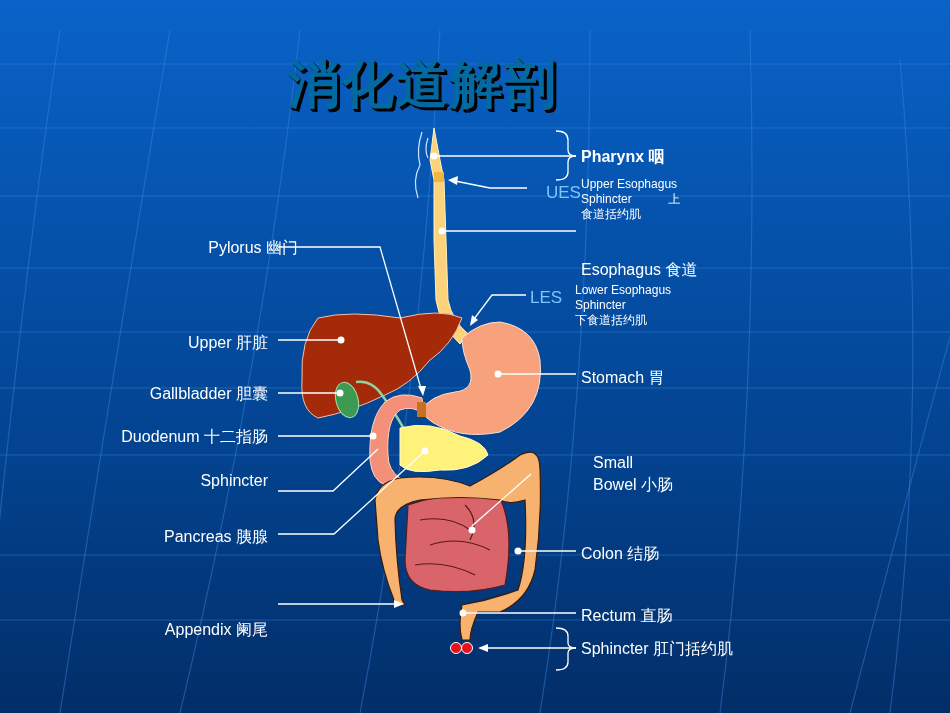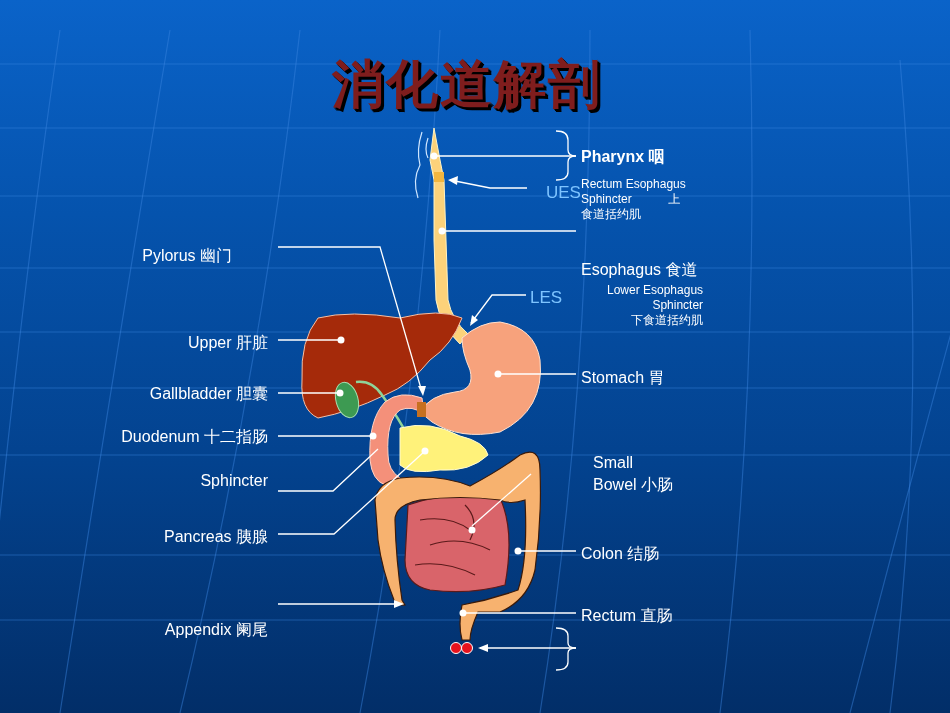--- a/index.html
+++ b/index.html
@@ -1,23 +1,23 @@
 <!DOCTYPE html>
 <html><head>
 <meta charset="utf-8">
 <style>
   html, body { margin:0; padding:0; }
   body { width:950px; height:713px; overflow:hidden; position:relative;
     font-family:"Liberation Sans", "DejaVu Sans", sans-serif;
     background: linear-gradient(180deg, #0a63c9 0%, #0553ad 30%, #03428e 65%, #022e68 100%); }
   .grid { position:absolute; inset:0; }
   .title { position:absolute; left:288px; top:50px; font-size:52px; font-weight:bold;
-    color:#7f1d1d; letter-spacing:2px;
+    color:#0369a1; letter-spacing:2px;
     text-shadow: 3px 3px 0 #000, 2px 2px 0 #000, 1px 1px 0 #222;
-    font-family:"DejaVu Sans", sans-serif;margin-left:44px; }
+    font-family:"DejaVu Sans", sans-serif; }
   .lbl { position:absolute; color:#fff; font-size:16px; white-space:nowrap; line-height:22px; }
   .lbl.r { text-align:right; }
   .small { font-size:12px; line-height:15px; }
   .blue { color:#7ec4ff; font-size:17px; }
   svg.art { position:absolute; left:0; top:0; }
 </style>
 </head>
 <body>
 
 <svg class="grid" width="950" height="713" viewBox="0 0 950 713">
@@ -119,42 +119,43 @@
     <circle cx="425" cy="451" r="3.5"></circle>
       <circle cx="472" cy="530" r="3.5"></circle>
     <circle cx="518" cy="551" r="3.5"></circle>
       <circle cx="463" cy="613" r="3.5"></circle>
   </g>
 </svg>
 
 <div class="lbl" style="left:581px;top:146px;font-weight:bold;">Pharynx  咽</div>
 <div class="lbl blue" style="left:546px;top:182px;">UES</div>
 <div class="lbl small" style="left:581px;top:177px;">
-  <div>Rectum Esophagus</div>
+  <div>Upper Esophagus</div>
   <div style="white-space:pre">Sphincter           上</div>
   <div>食道括约肌</div>
 </div>
 <div class="lbl" style="left:581px;top:222px;margin-top:37px;">Esophagus   食道</div>
 <div class="lbl blue" style="left:530px;top:287px;">LES</div>
-<div class="lbl small" style="left:607px;top:283px;text-align:right;">
+<div class="lbl small" style="left:575px;top:283px;">
   <div>Lower Esophagus</div>
   <div>Sphincter</div>
   <div>下食道括约肌</div>
 </div>
 <div class="lbl" style="left:581px;top:367px;">Stomach  胃</div>
 <div class="lbl" style="left:581px;top:452px;margin-left:12px;">
   <div>Small</div>
   <div>Bowel  小肠</div>
 </div>
 <div class="lbl" style="left:581px;top:543px;">Colon  结肠</div>
 <div class="lbl" style="left:581px;top:605px;">Rectum  直肠</div>
 <div class="lbl" style="left:581px;top:638px;">
+  <div>Sphincter  肛门括约肌</div>
 </div>
 
-<div class="lbl r" style="right:718px;top:237px;margin-top:8px;">Pylorus  幽门</div>
+<div class="lbl r" style="right:652px;top:237px;">Pylorus  幽门</div>
 <div class="lbl r" style="right:682px;top:332px;">Upper  肝脏</div>
 <div class="lbl r" style="right:682px;top:383px;">Gallbladder  胆囊</div>
 <div class="lbl r" style="right:682px;top:426px;">Duodenum  十二指肠</div>
 <div class="lbl r" style="right:682px;top:470px;">
   <div>Sphincter</div>
 </div>
 <div class="lbl r" style="right:682px;top:526px;">Pancreas 胰腺</div>
 <div class="lbl r" style="right:682px;top:572px;margin-top:47px;">Appendix  阑尾</div>
 
 </body></html>

